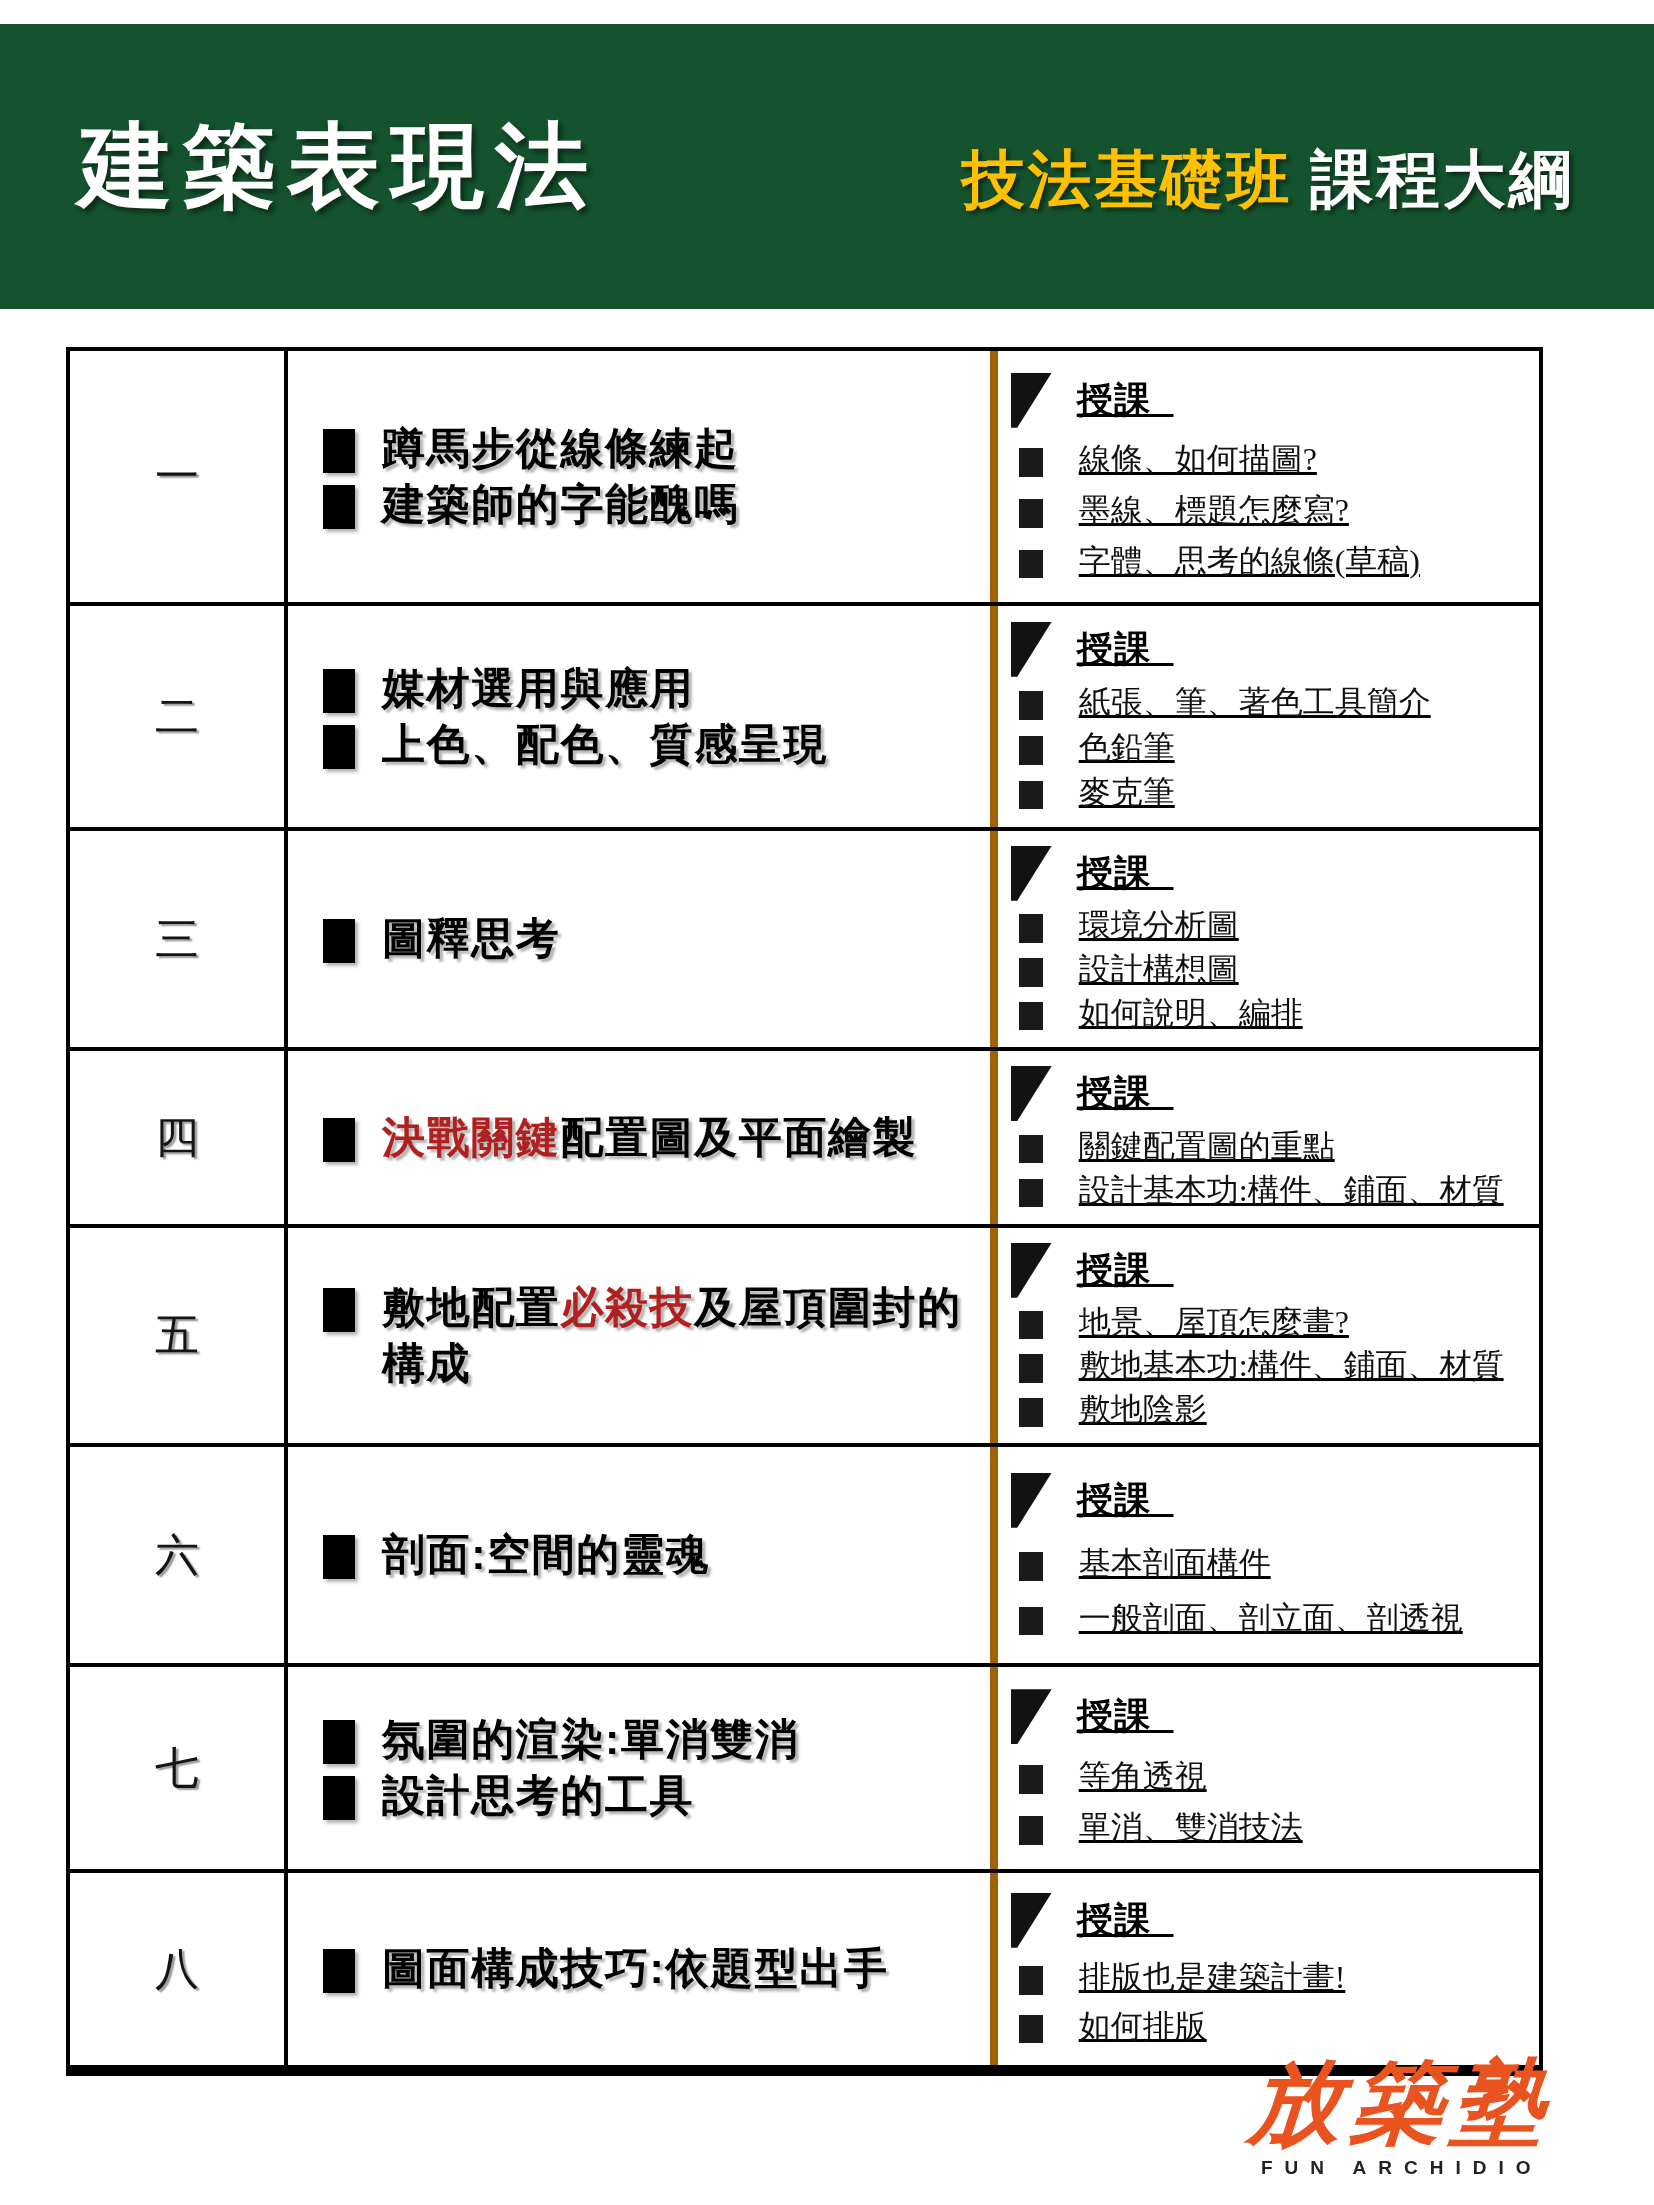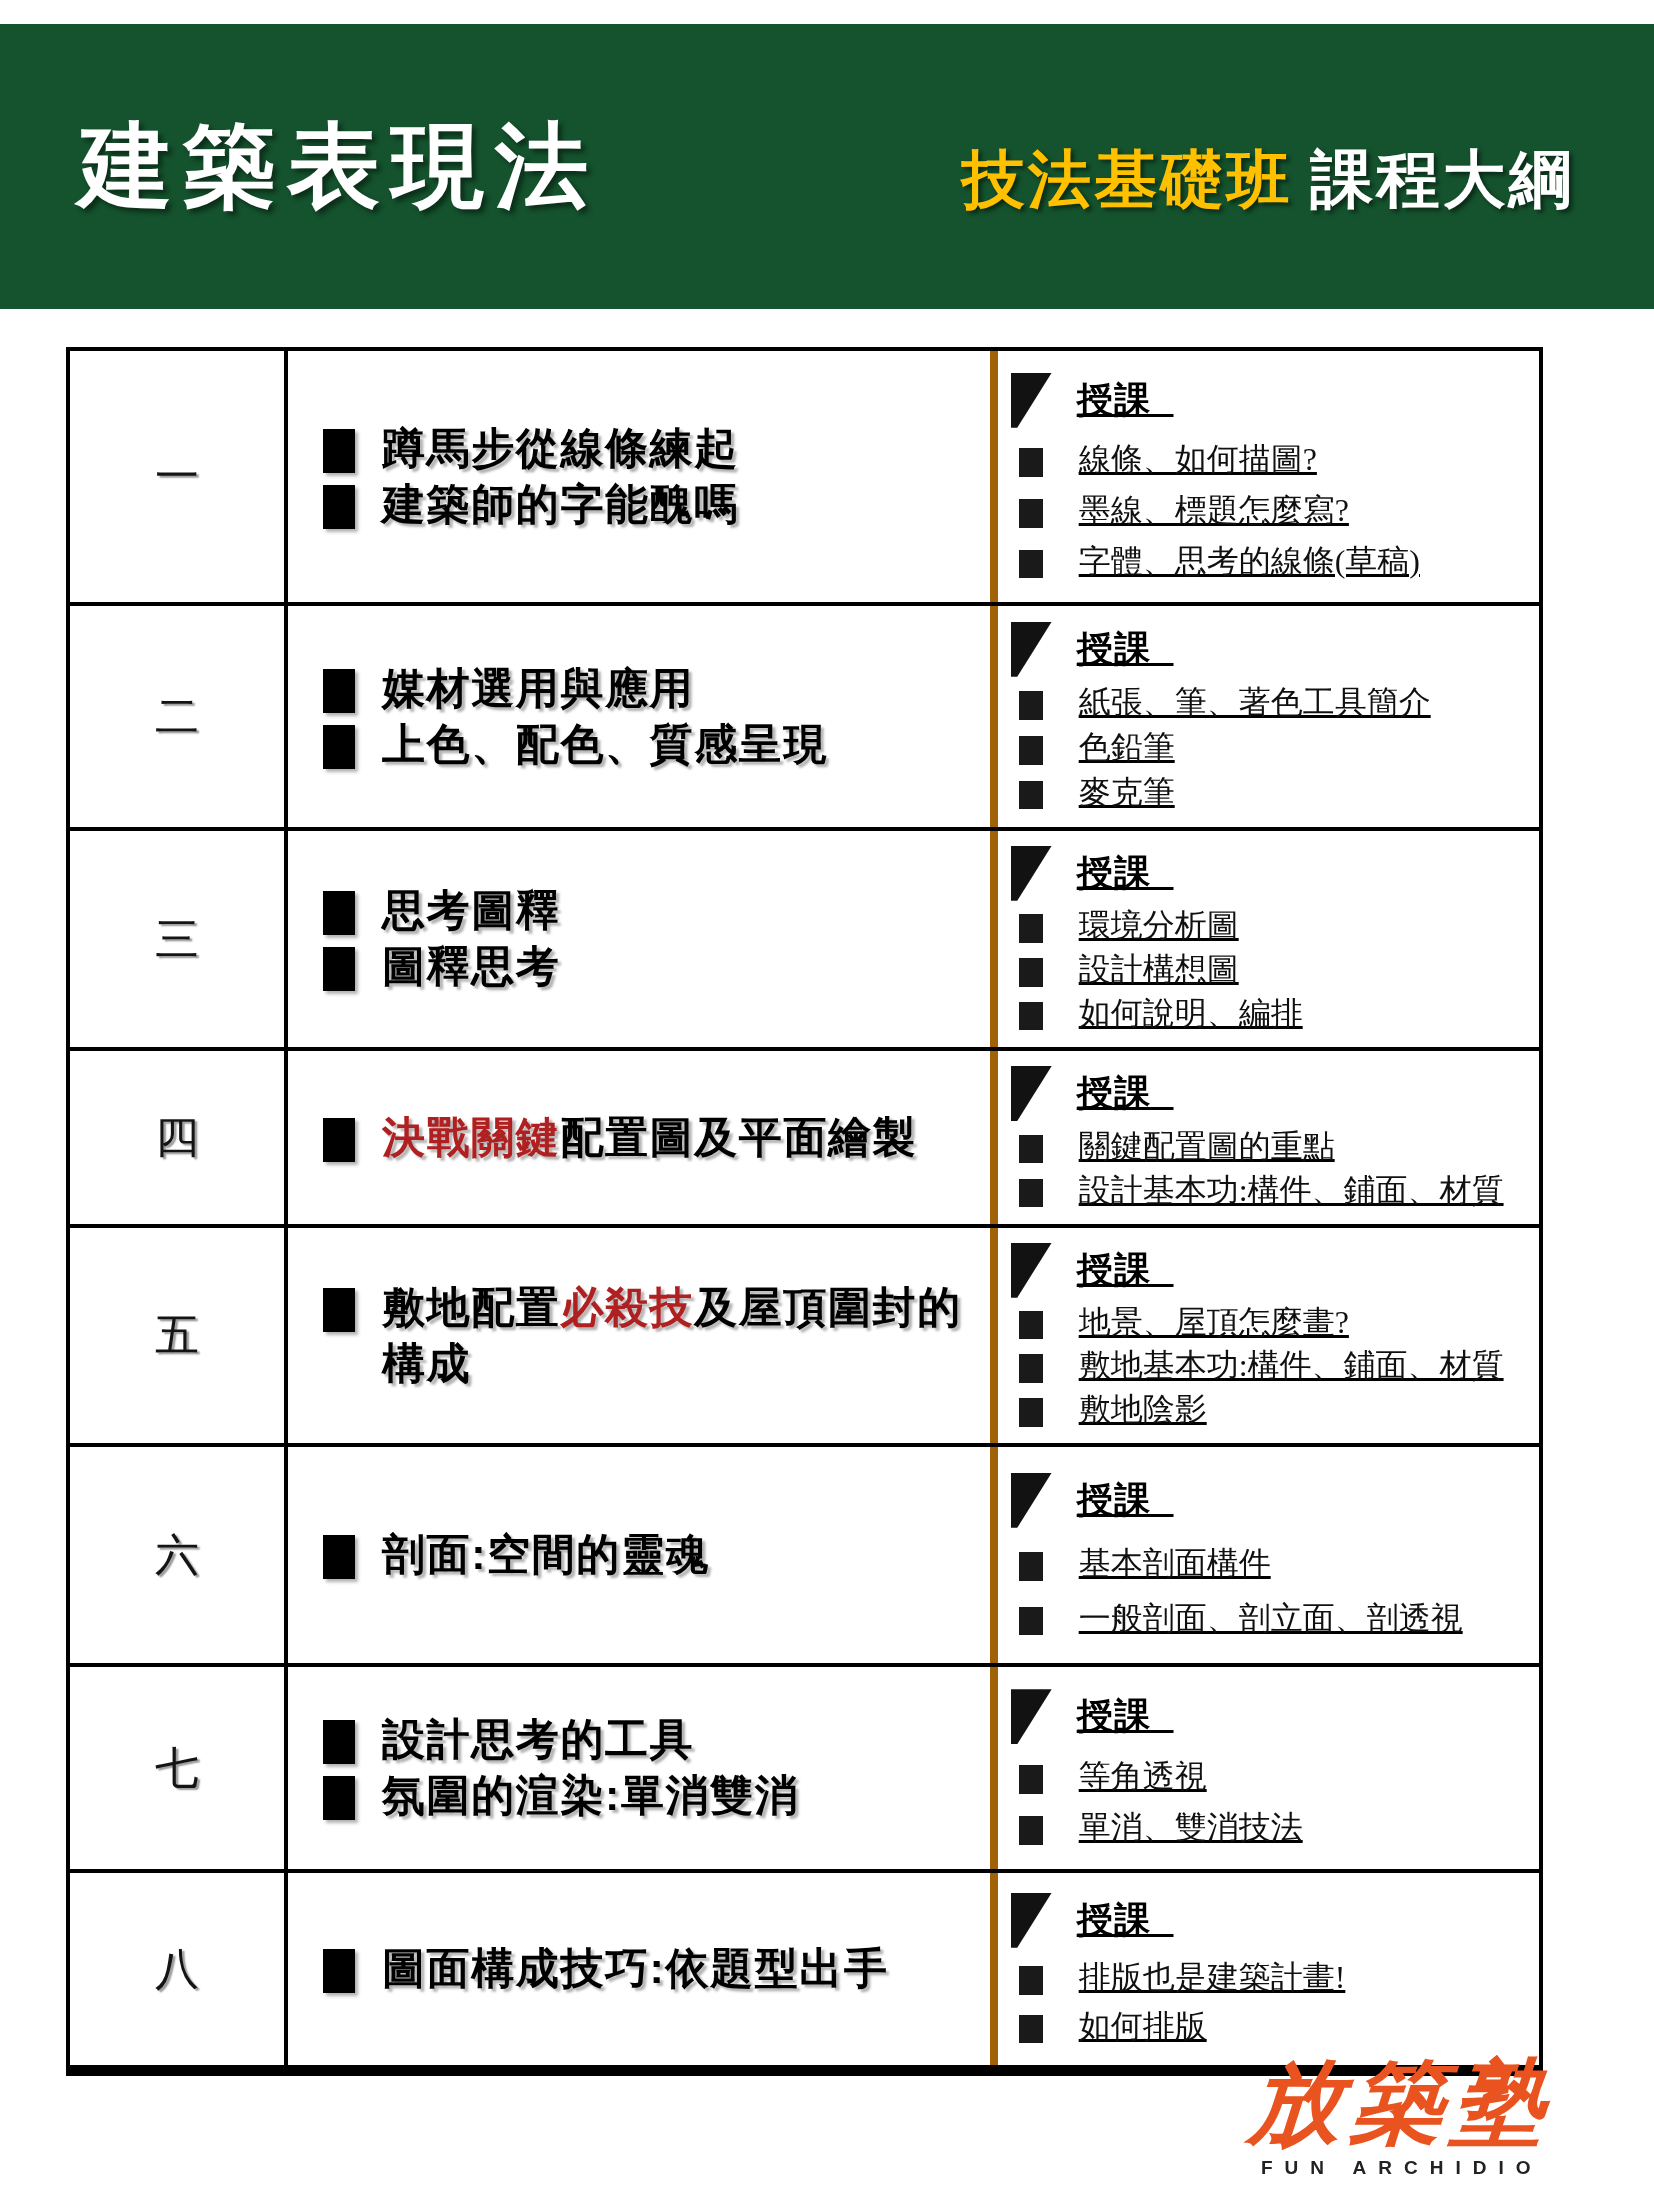--- a/index.html
+++ b/index.html
@@ -140,24 +140,20 @@
           </div>
         </div>
       </div>
       <div class="trow">
         <div class="cell cell-num">
           <span class="num">三</span>
         </div>
         <div class="cell cell-topics">
           <div class="topic">
             <span class="topic-bullet"></span>
-            <span class="topic-text"><span>思考圖釋</span></span>
-          </div>
-          <div class="topic">
-            <span class="topic-bullet"></span>
             <span class="topic-text"><span>圖釋思考</span></span>
           </div>
         </div>
         <div class="cell cell-lec">
           <div class="lec-header">
             <span class="flag"></span>
             <span class="lec-label">授課_</span>
           </div>
           <div class="lec-item">
             <span class="item-bullet"></span>
@@ -252,25 +248,25 @@
           </div>
         </div>
       </div>
       <div class="trow">
         <div class="cell cell-num">
           <span class="num">七</span>
         </div>
         <div class="cell cell-topics">
           <div class="topic">
             <span class="topic-bullet"></span>
+            <span class="topic-text"><span>氛圍的渲染:單消雙消</span></span>
+          </div>
+          <div class="topic">
+            <span class="topic-bullet"></span>
             <span class="topic-text"><span>設計思考的工具</span></span>
-          </div>
-          <div class="topic">
-            <span class="topic-bullet"></span>
-            <span class="topic-text"><span>氛圍的渲染:單消雙消</span></span>
           </div>
         </div>
         <div class="cell cell-lec">
           <div class="lec-header">
             <span class="flag"></span>
             <span class="lec-label">授課_</span>
           </div>
           <div class="lec-item">
             <span class="item-bullet"></span>
             <span class="item-text">等角透視</span>

